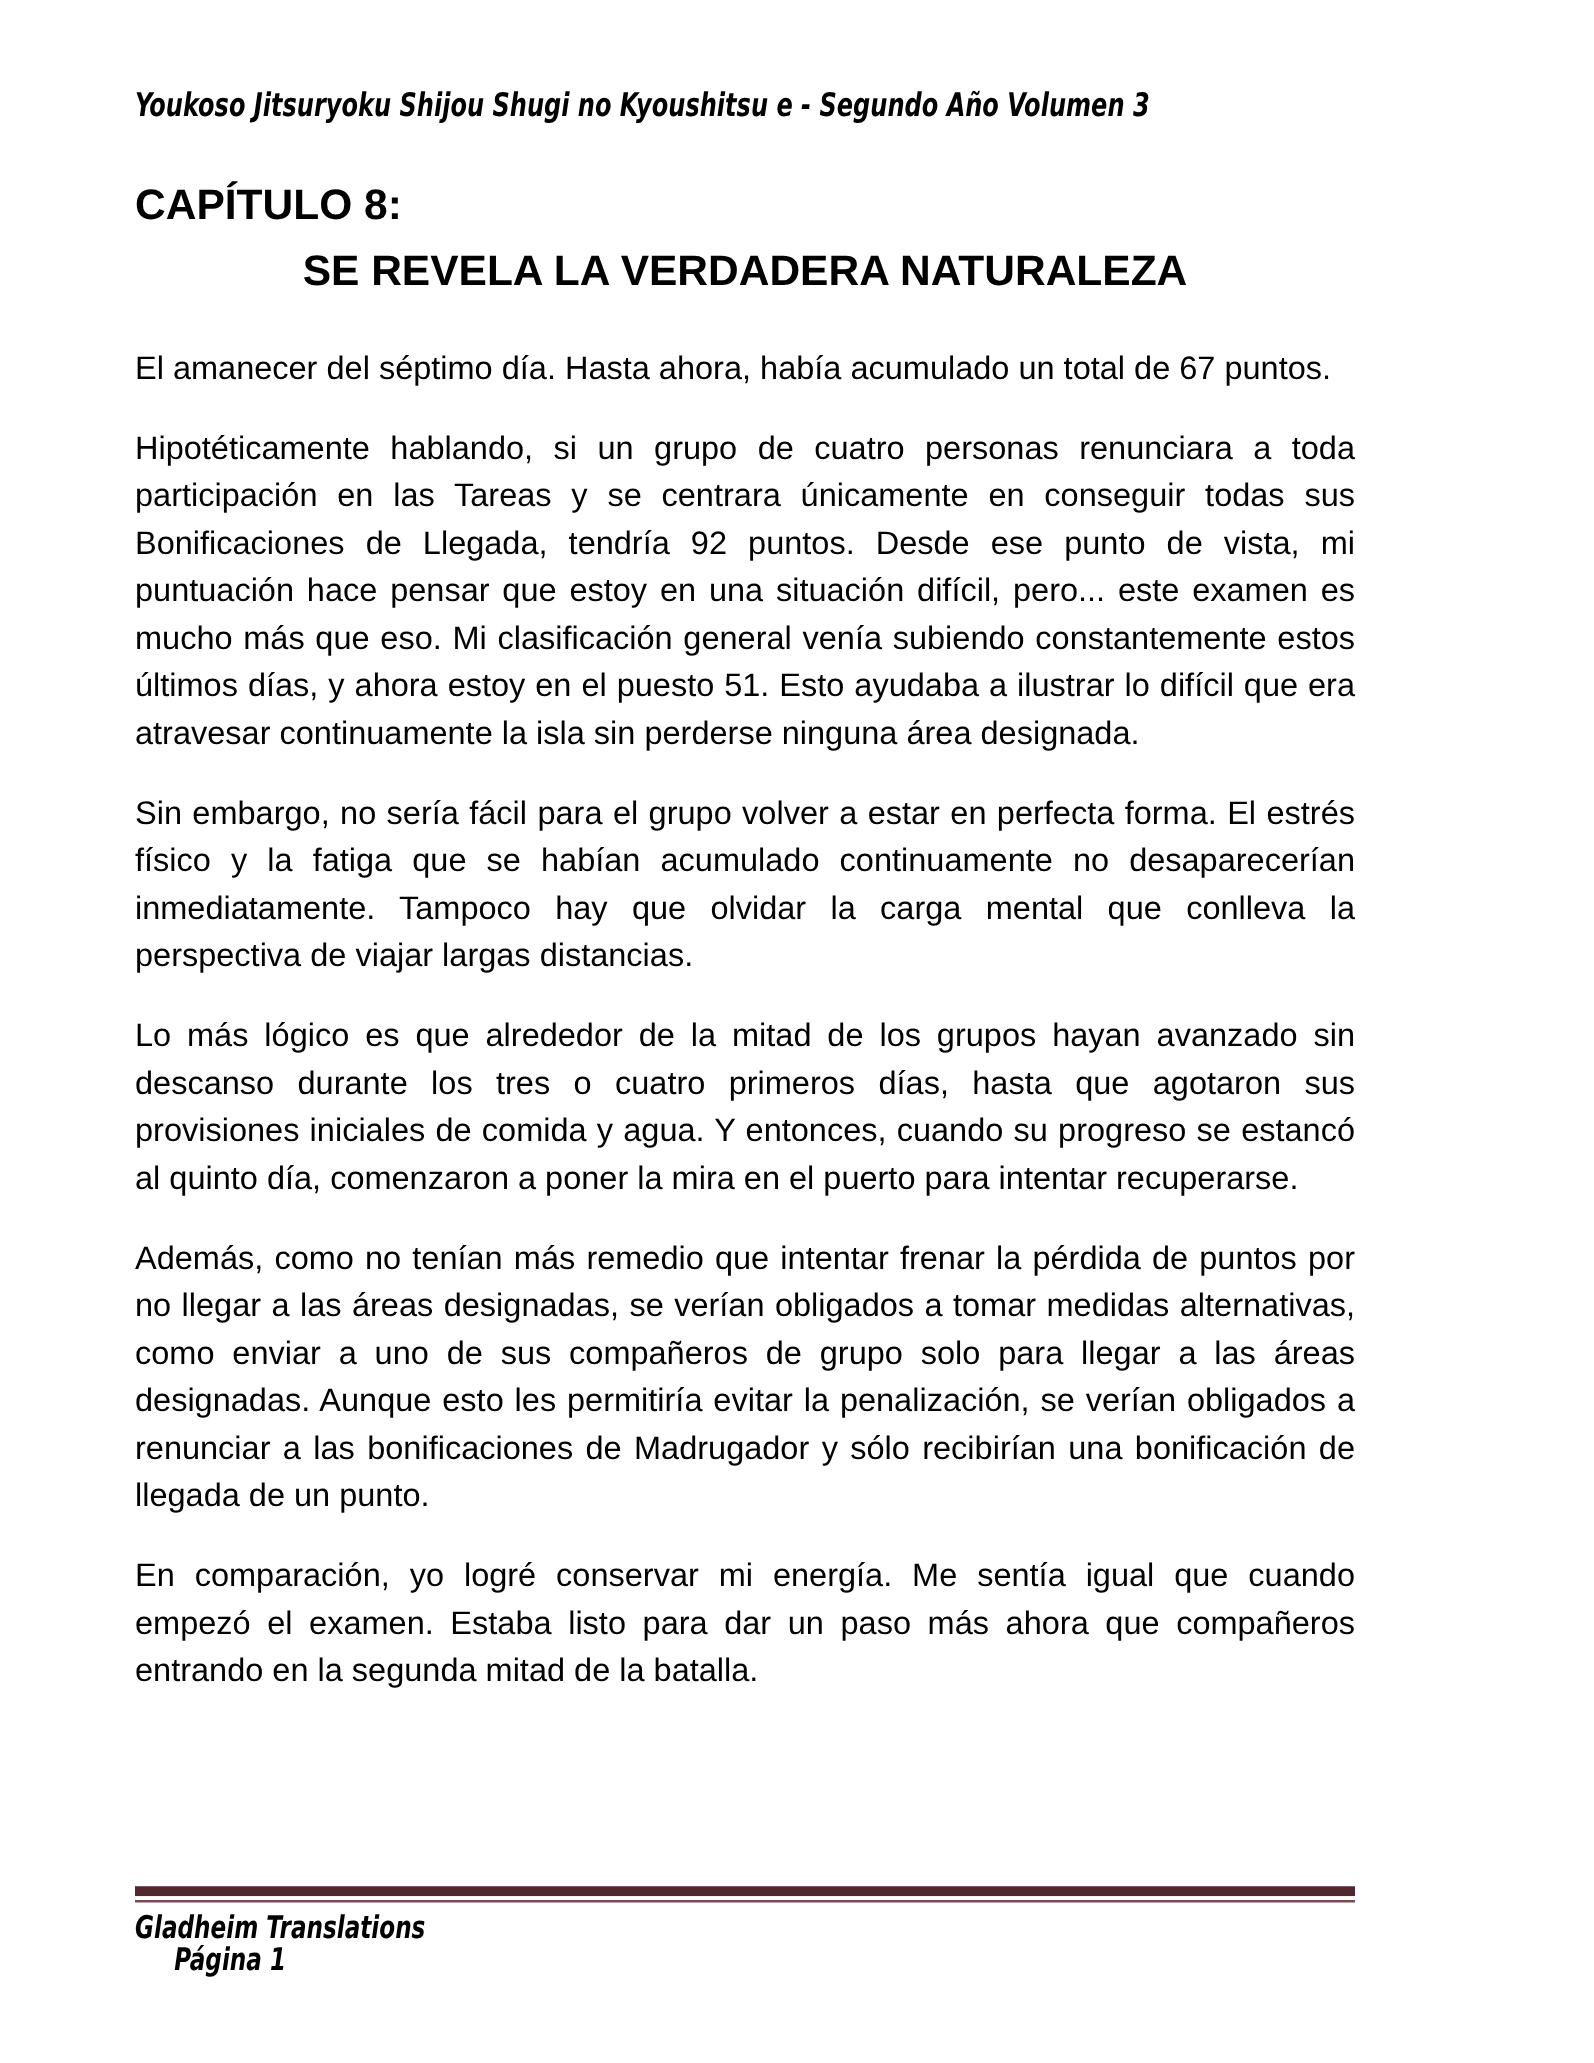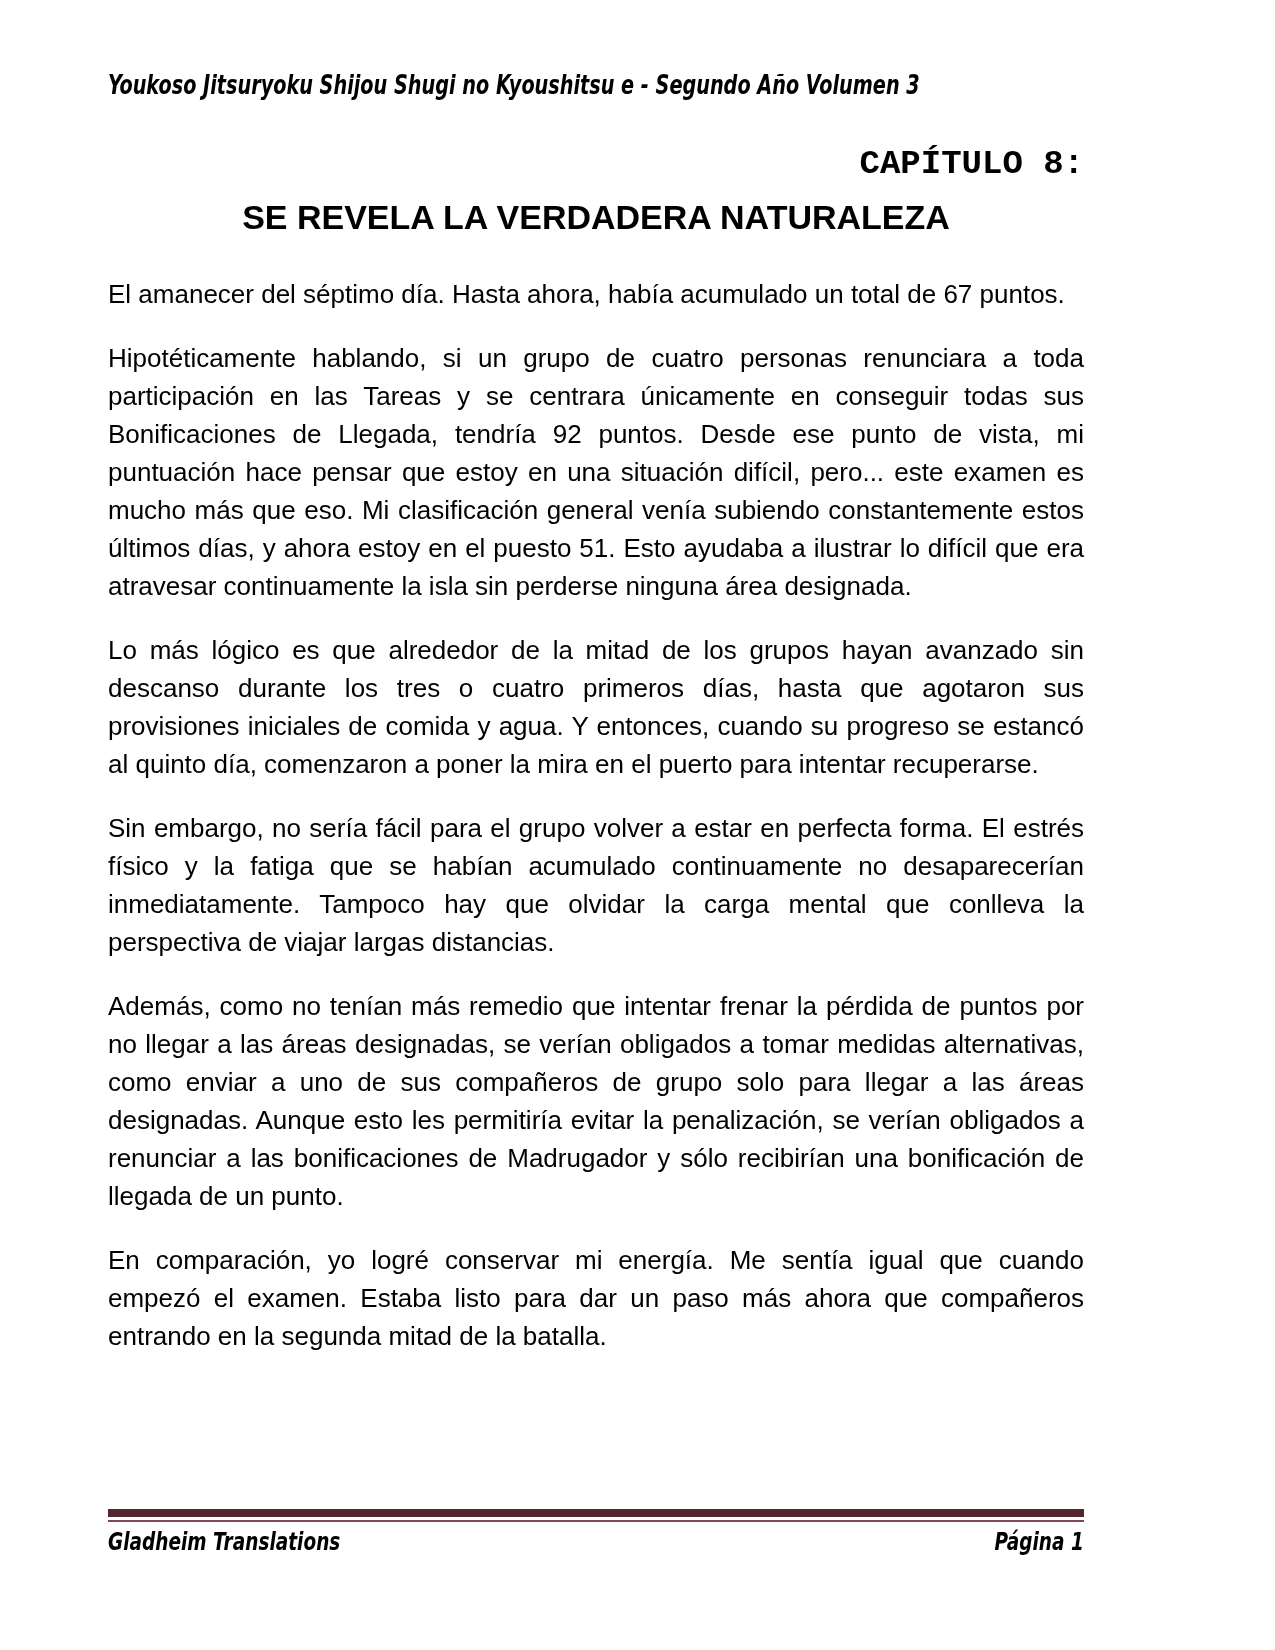--- a/index.html
+++ b/index.html
@@ -28,25 +28,25 @@
     display: inline-block;
     transform: scaleX(0.74);
     transform-origin: left center;
     letter-spacing: 0px;
   }
   .page-header {
     height: 26px;
   }
   .chapter-number {
     margin: 46px 0 0 0;
-    font-family: Liberation Mono, monospace;
+    font-family: Liberation Sans, sans-serif;
     font-weight: 700;
     font-size: 34px;
     line-height: 40px;
-    text-align: right;
+    text-align: left;
   }
   .chapter-title {
     margin: 13px 0 0 0;
     font-family: "Liberation Sans", sans-serif;
     font-weight: 700;
     font-size: 34px;
     line-height: 40px;
     text-align: center;
   }
   .content {
@@ -73,20 +73,21 @@
     background: #ffffff;
   }
   .rule-thin {
     height: 2px;
   }
   .footer-row {
     display: flex;
     justify-content: space-between;
     align-items: baseline;
     margin-top: 7px;
+    flex-direction: column;
   }
   .footer-row .display-font {
     font-size: 25px;
   }
   .footer-right {
     transform-origin: right center;
   }
 </style>
 </head>
 <body>
@@ -97,22 +98,22 @@
     <span class="display-font">Youkoso Jitsuryoku Shijou Shugi no Kyoushitsu e - Segundo Año Volumen 3</span>
   </div>
 
   <h1 class="chapter-number">CAPÍTULO 8:</h1>
 
   <h2 class="chapter-title">SE REVELA LA VERDADERA NATURALEZA</h2>
 
   <div class="content">
     <p>El amanecer del séptimo día. Hasta ahora, había acumulado un total de 67 puntos.</p>
     <p>Hipotéticamente hablando, si un grupo de cuatro personas renunciara a toda participación en las Tareas y se centrara únicamente en conseguir todas sus Bonificaciones de Llegada, tendría 92 puntos. Desde ese punto de vista, mi puntuación hace pensar que estoy en una situación difícil, pero... este examen es mucho más que eso. Mi clasificación general venía subiendo constantemente estos últimos días, y ahora estoy en el puesto 51. Esto ayudaba a ilustrar lo difícil que era atravesar continuamente la isla sin perderse ninguna área designada.</p>
+    <p>Sin embargo, no sería fácil para el grupo volver a estar en perfecta forma. El estrés físico y la fatiga que se habían acumulado continuamente no desaparecerían inmediatamente. Tampoco hay que olvidar la carga mental que conlleva la perspectiva de viajar largas distancias.</p>
     <p>Lo más lógico es que alrededor de la mitad de los grupos hayan avanzado sin descanso durante los tres o cuatro primeros días, hasta que agotaron sus provisiones iniciales de comida y agua. Y entonces, cuando su progreso se estancó al quinto día, comenzaron a poner la mira en el puerto para intentar recuperarse.</p>
-    <p>Sin embargo, no sería fácil para el grupo volver a estar en perfecta forma. El estrés físico y la fatiga que se habían acumulado continuamente no desaparecerían inmediatamente. Tampoco hay que olvidar la carga mental que conlleva la perspectiva de viajar largas distancias.</p>
     <p>Además, como no tenían más remedio que intentar frenar la pérdida de puntos por no llegar a las áreas designadas, se verían obligados a tomar medidas alternativas, como enviar a uno de sus compañeros de grupo solo para llegar a las áreas designadas. Aunque esto les permitiría evitar la penalización, se verían obligados a renunciar a las bonificaciones de Madrugador y sólo recibirían una bonificación de llegada de un punto.</p>
     <p>En comparación, yo logré conservar mi energía. Me sentía igual que cuando empezó el examen. Estaba listo para dar un paso más ahora que compañeros entrando en la segunda mitad de la batalla.</p>
   </div>
 
   <div class="page-footer">
     <div class="rule-thick" style="background: rgb(82, 39, 48);"></div>
     <div class="rule-gap"></div>
     <div class="rule-thin" style="background: rgb(124, 74, 85);"></div>
     <div class="footer-row">
       <span class="display-font">Gladheim Translations</span>

